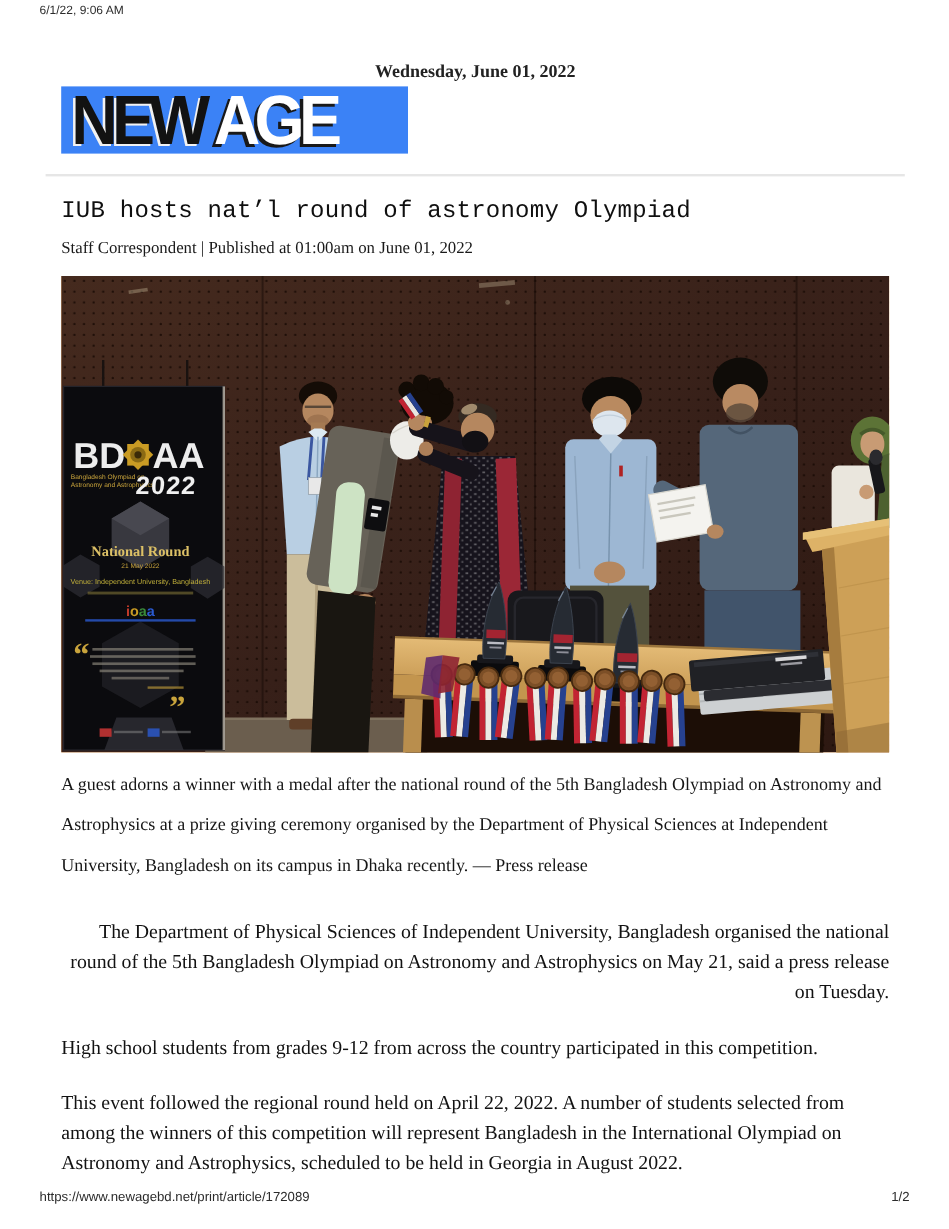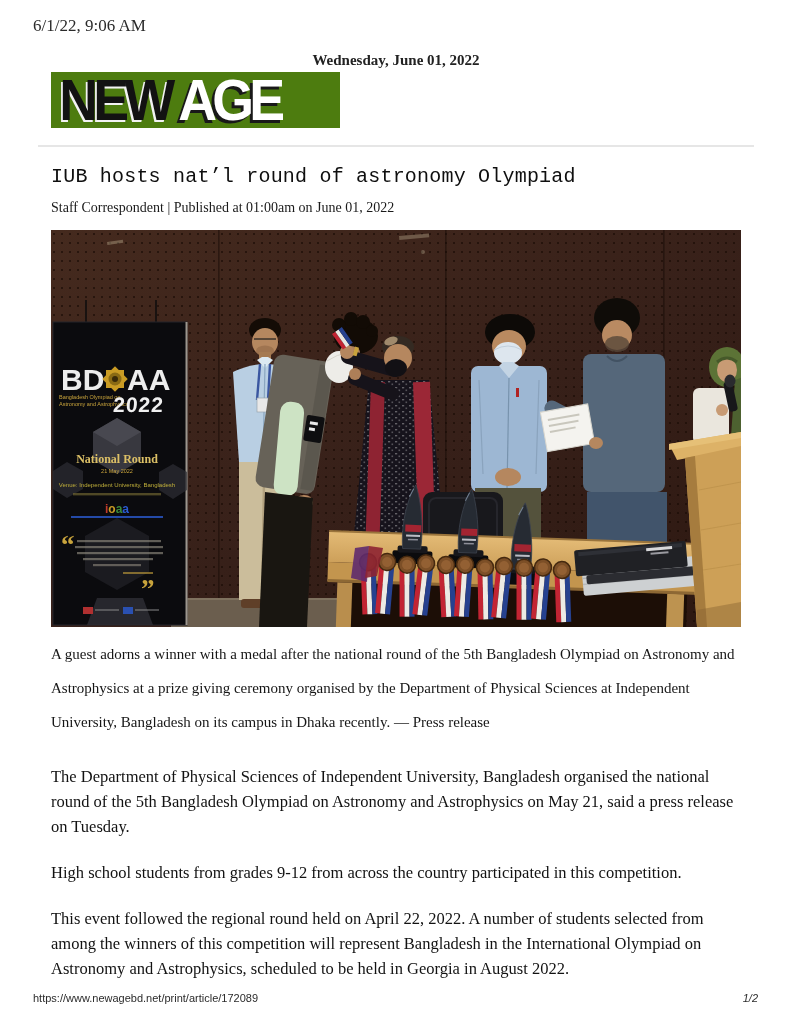--- a/index.html
+++ b/index.html
@@ -1,44 +1,44 @@
 <!DOCTYPE html>
 <html><head>
 <meta charset="utf-8">
 <style>
   html,body{margin:0;padding:0;background:#ffffff;}
   .page{position:relative;width:791px;height:1024px;background:#fff;overflow:hidden;
         font-family:"Liberation Serif","DejaVu Serif",serif;color:#1b1b1b;}
   
-  .print-header{position:absolute;top:16px;left:33px;right:33px;height:16px;
-        font-family:Liberation Serif, serif;font-size:17px;color:#2b2b2b;}
+  .print-header{position:absolute;top:4px;left:33px;right:33px;height:16px;
+        font-family:Liberation Sans, sans-serif;font-size:10px;color:#2b2b2b;}
   .ph-left{position:absolute;left:0;top:0;}
   .ph-center{position:absolute;left:0;right:0;text-align:center;top:0;}
   .print-footer{position:absolute;bottom:18px;left:33px;right:33px;height:14px;
         font-family:"Liberation Sans","DejaVu Sans",sans-serif;font-size:11px;color:#2b2b2b;}
   .pf-left{position:absolute;left:0;top:0;}
-  .pf-right{position:absolute;right:0;top:0;font-style:italic;}
+  .pf-right{position:absolute;right:0;top:0;}
   
   .content{position:absolute;left:51px;top:52px;width:690px;}
   .masthead-date{font-size:15px;font-weight:700;color:#222;text-align:center;}
-  .logo{margin-top:3px;width:289px;height:56px;background:#4d7c0f;display:flex;
+  .logo{margin-top:3px;width:289px;height:56px;background:#3b82f6;display:flex;
         align-items:center;padding-left:6px;box-sizing:border-box;overflow:hidden;}
   .logo span{font-family:"Liberation Sans","DejaVu Sans",sans-serif;font-weight:700;
         font-size:56px;line-height:52px;letter-spacing:-5px;transform:scale(.96,1.04);
         display:inline-block;}
   .logo-new{color:#121212;text-shadow:-2px 2px 0 #f2f2f2;}
   .logo-age{color:#ffffff;margin-left:3px;text-shadow:-3px 3px 0 #191919;}
   .masthead-rule{border:0;border-top:2px solid #e6e6e6;margin:17px 0 0 -13px;width:716px;}
   .title{font-size:20px;font-weight:400;color:#0f0f0f;margin:18px 0 0 0;letter-spacing:.2px;font-family:Liberation Mono, monospace;}
   .byline{margin-top:12px;font-size:14px;color:#1a1a1a;}
   .photo{margin-top:14px;width:690px;height:397px;position:relative;background:#fdba74;}
   .photo svg{display:block;}
   .caption{margin-top:10px;font-size:15px;line-height:34px;color:#161616;width:690px;}
   .body-par{margin:21px 0 0 0;font-size:16.5px;line-height:25px;color:#121212;width:690px;}
-  .body-par:first-of-type{margin-top:25px;}
+  .body-par:first-of-type{margin-top:25px;text-align:right;}
 </style>
 </head>
 <body>
 
 <div class="page">
 
   <div class="print-header">
     <span class="ph-left">6/1/22, 9:06 AM</span>
   </div>
 

